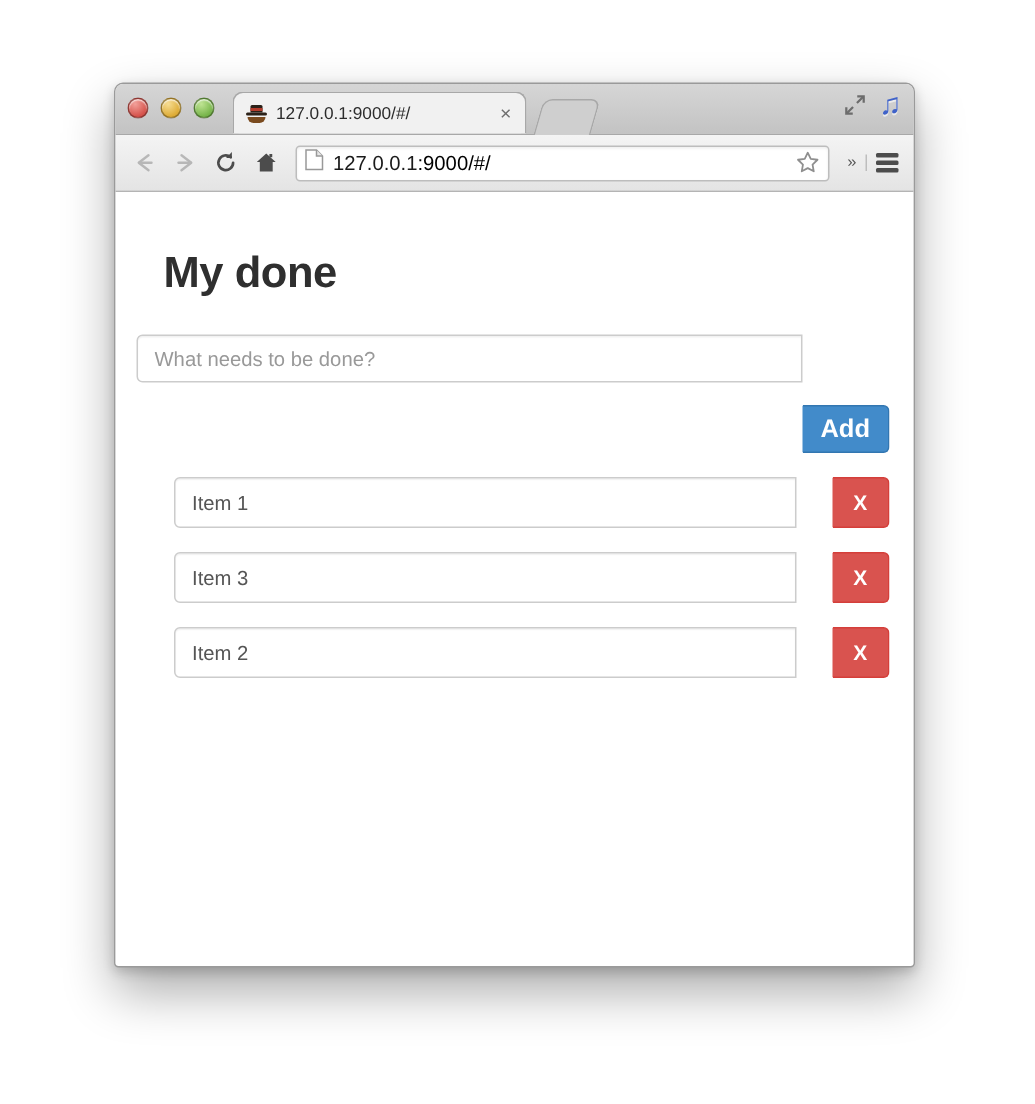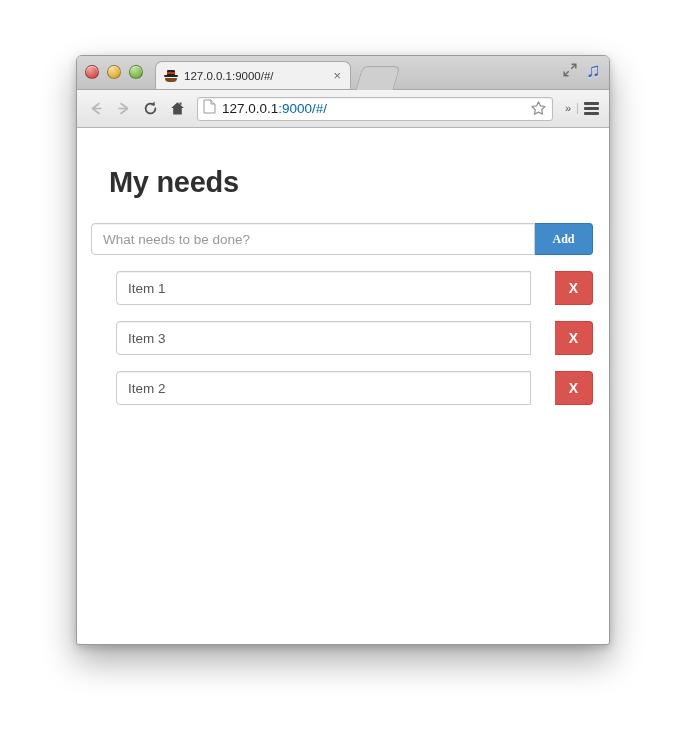--- a/index.html
+++ b/index.html
@@ -172,21 +172,21 @@
     box-shadow: inset 0 1px 2px rgba(0,0,0,0.07);
   }
   .page-icon { margin-right: 6px; flex: none; display:block; }
   .url-text {
     flex: 1;
     font-size: 13.5px;
     color: #1a1a1a;
     white-space: nowrap;
     overflow: hidden;
   }
-  .url-text .url-dim { color: #0369a1; }
+  .url-text .url-dim { color: #000000; }
   .star-btn { flex: none; display:flex; align-items:center; }
   .chev-btn {
     flex: none;
     font-size: 11px;
     color: #555;
     padding: 0 6px;
     border-right: 1px solid #bdbdbd;
     margin-right: 6px;
     line-height: 1;
   }
@@ -229,25 +229,26 @@
   }
   .text-input::placeholder { color: #999999; }
   .add-btn {
     width: 58px;
     height: 32px;
     border: 1px solid #3276b1;
     border-left: none;
     border-radius: 0 4px 4px 0;
     background: #428bca;
     color: #ffffff;
-    font-size: 12px;
+    font-size: 17px;
     font-weight: bold;
     cursor: pointer;
-    font-family: Liberation Serif, serif;
+    font-family: Liberation Sans, sans-serif;
     padding: 0;
+    margin-top: 47px;
   }
 
   .todo-list { margin: 0; padding: 0; list-style: none; }
   .todo-row {
     display: flex;
     margin: 16px 16px 0 39px;
     gap: 24px;
   }
   .todo-input {
     flex: 1;
@@ -367,21 +368,21 @@
 
       <span class="menu-btn">
         <span></span>
           <span></span>
           <span></span>
       </span>
     </div>
 
     <div class="page">
 
-      <h1 class="page-title">My needs</h1>
+      <h1 class="page-title">My done</h1>
 
       <div class="add-row">
         <input class="text-input" type="text" placeholder="What needs to be done?" style="">
         <button class="add-btn">Add</button>
       </div>
 
       <ul class="todo-list">
         <li class="todo-row">
           <input class="todo-input" type="text" value="Item 1" style="">
           <button class="del-btn">X</button>

